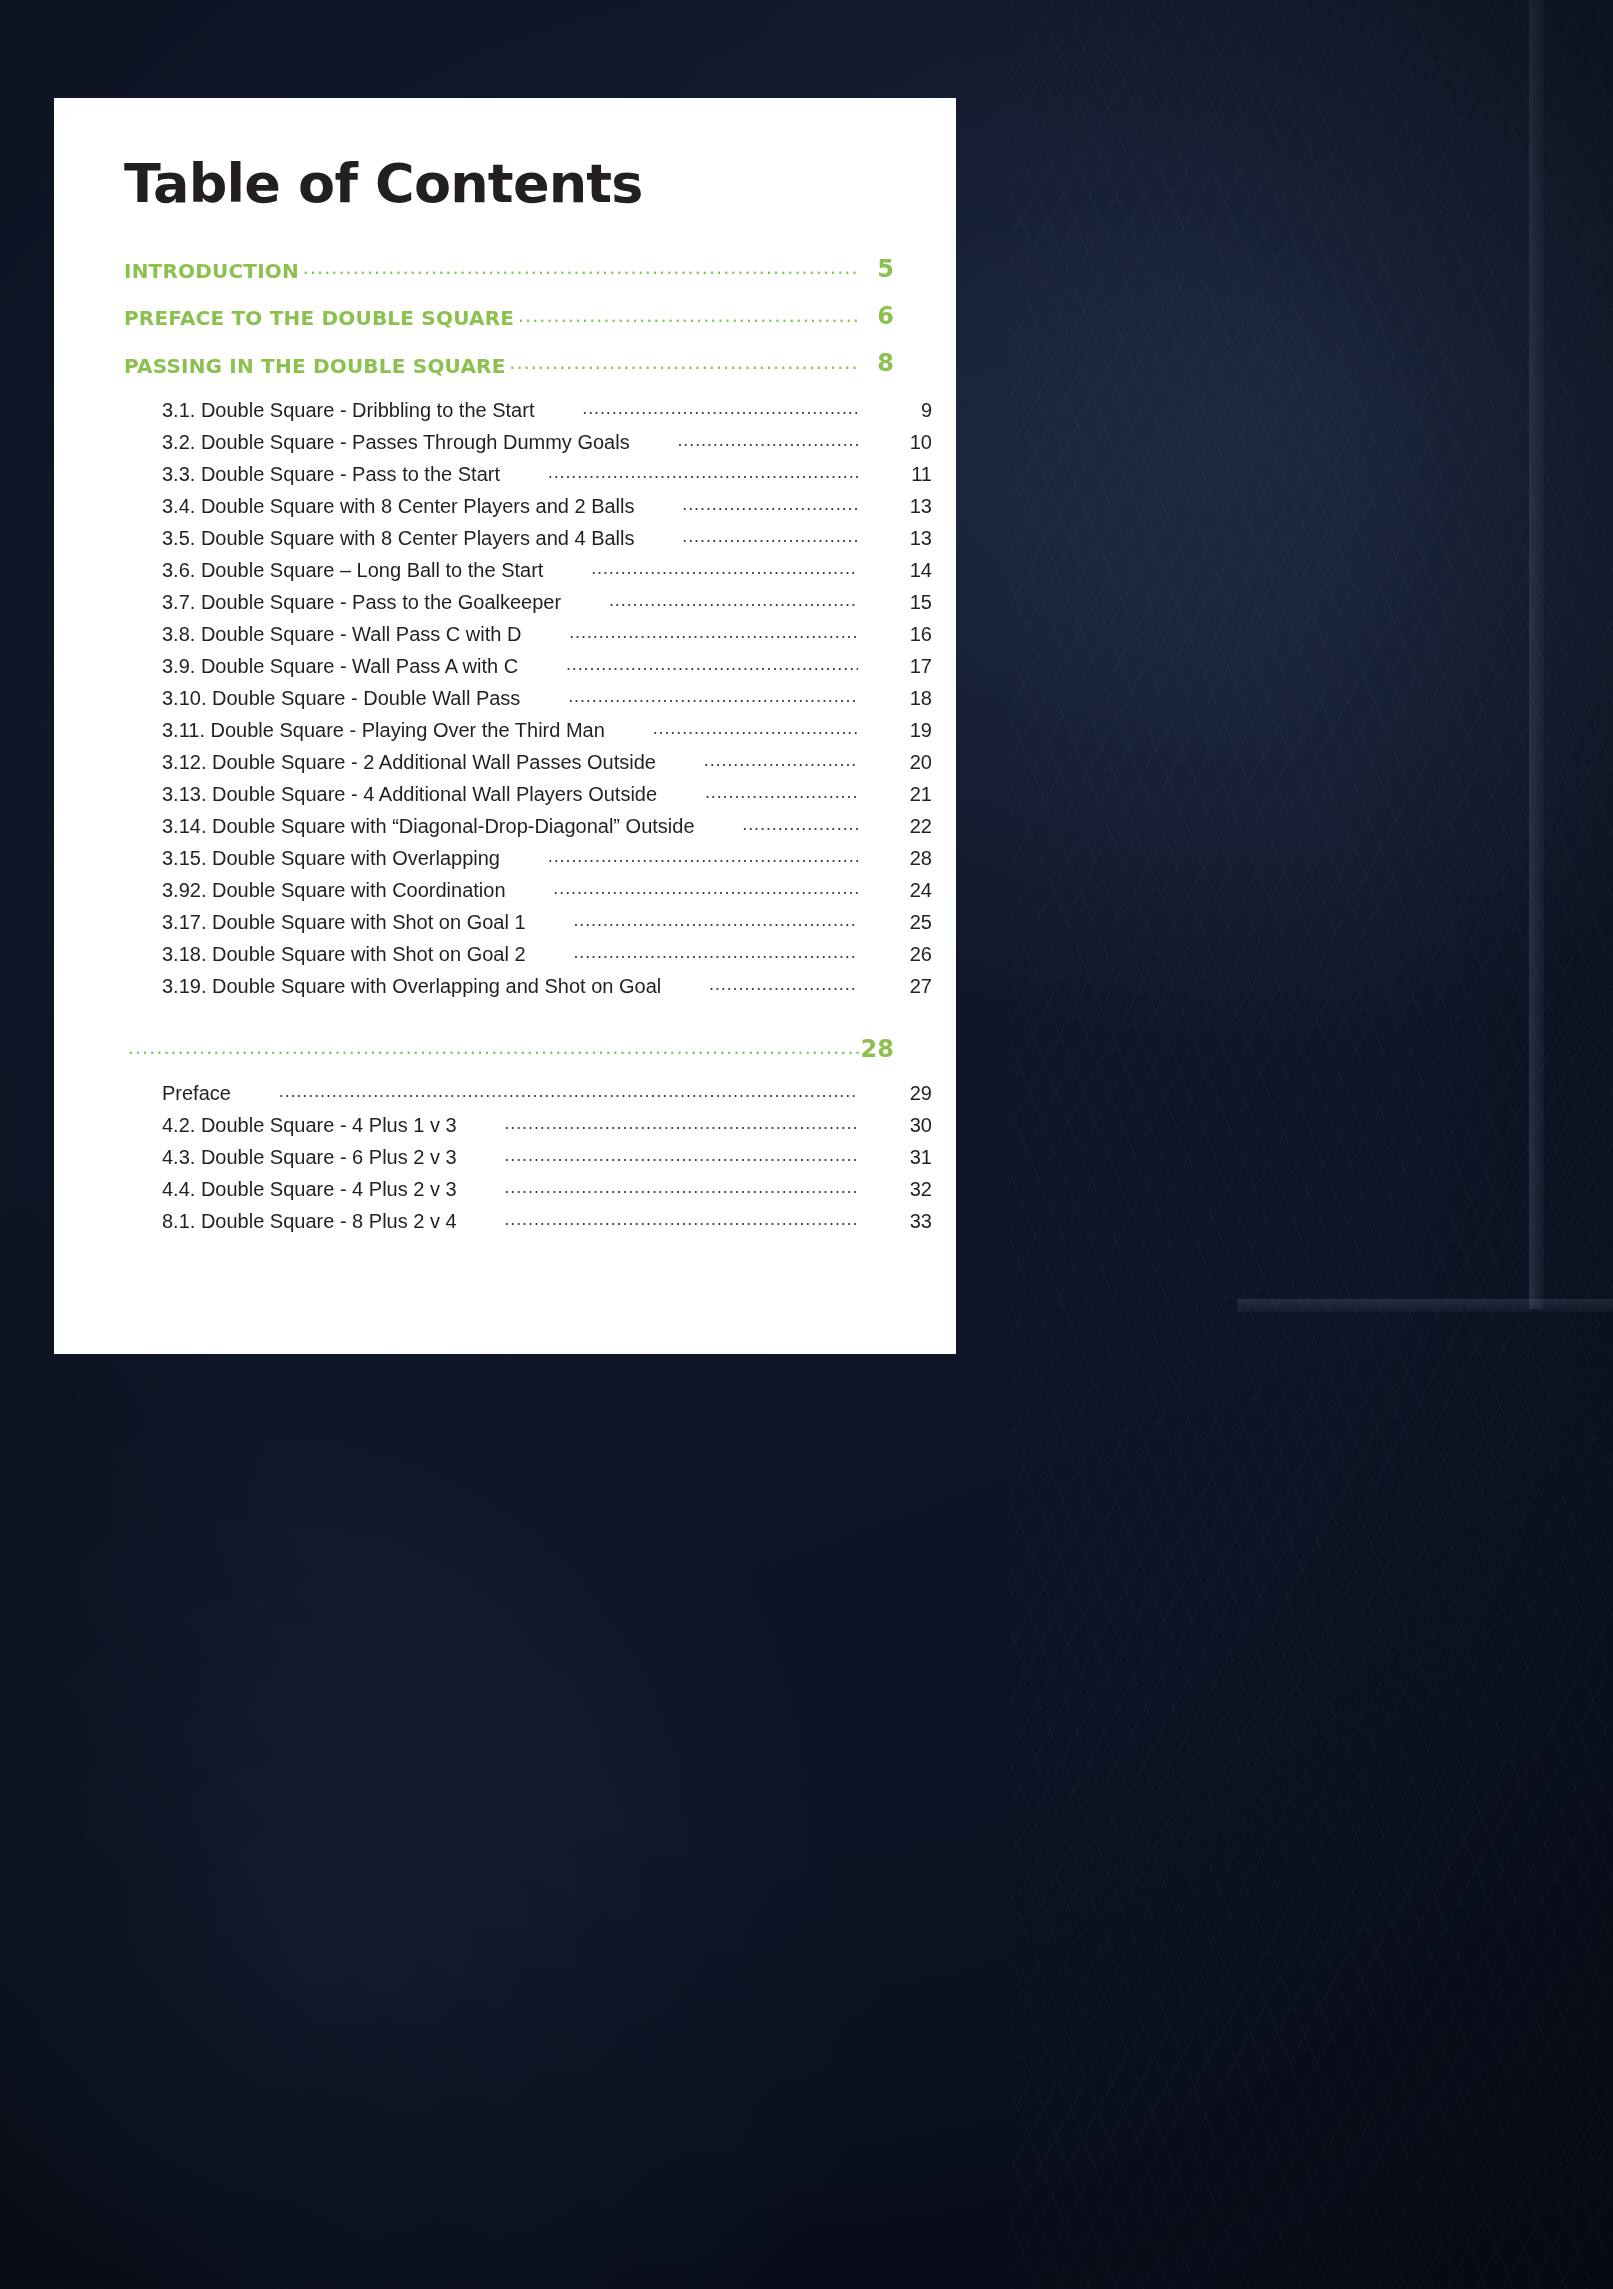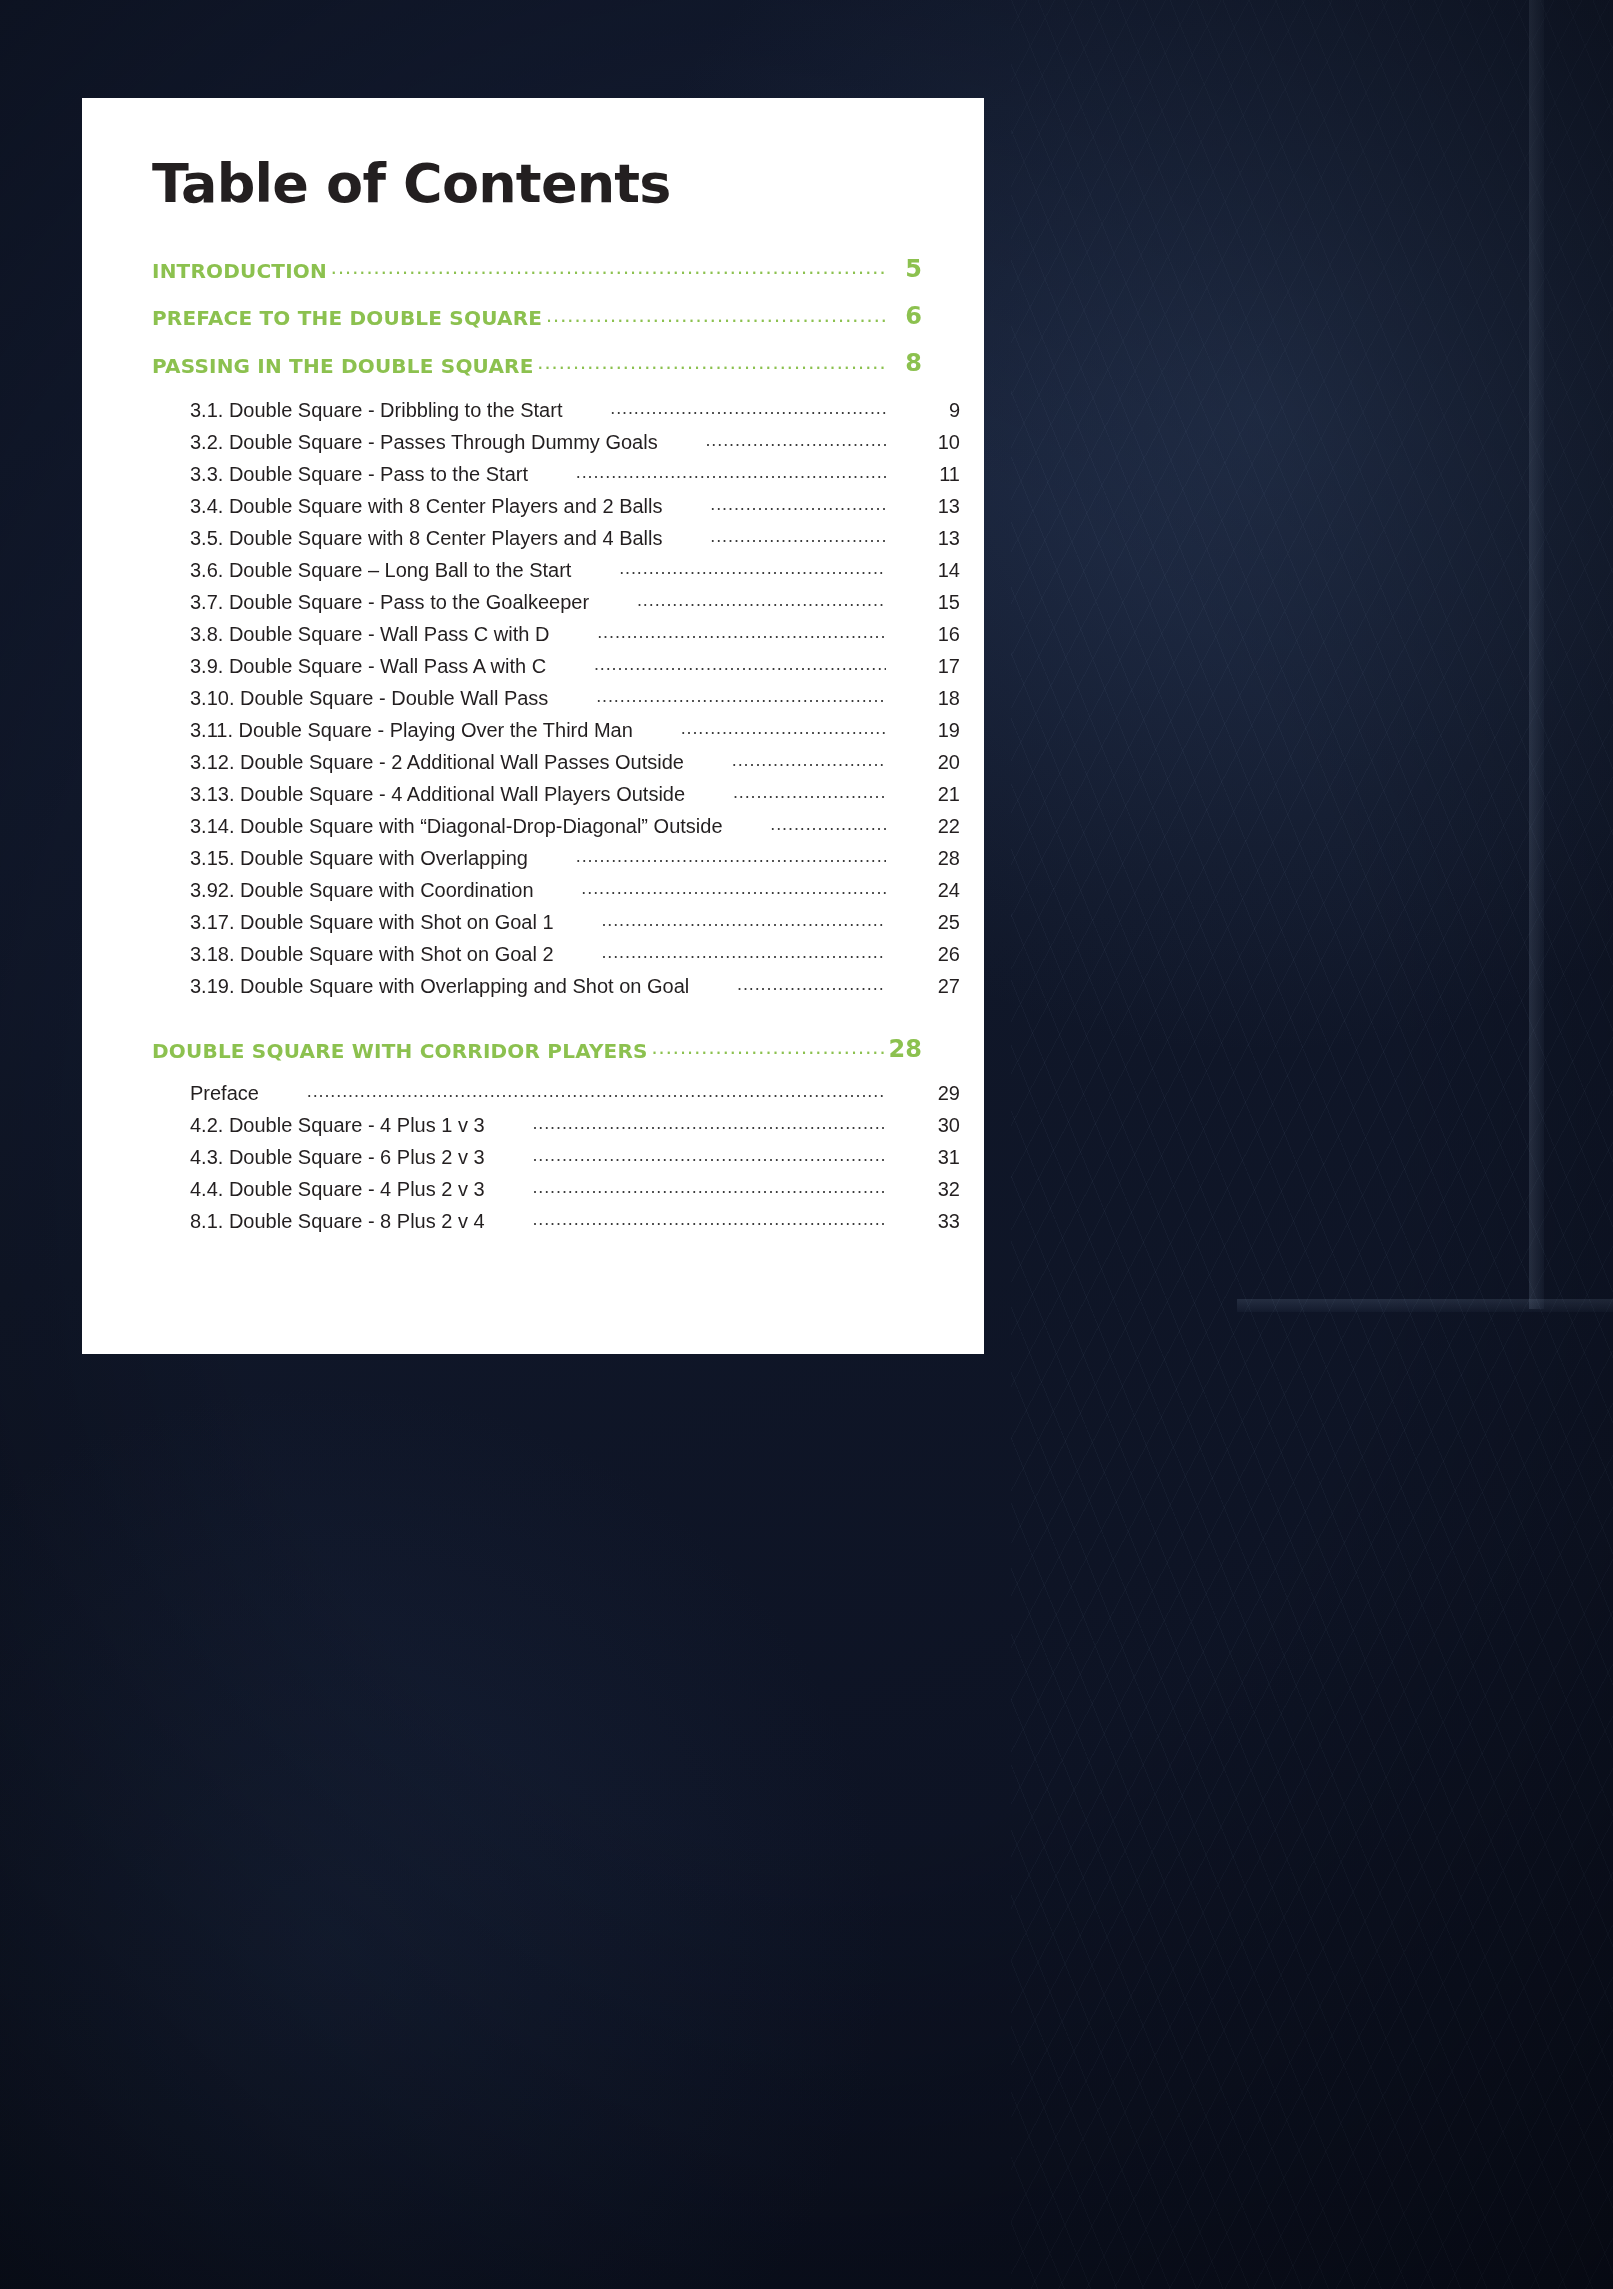--- a/index.html
+++ b/index.html
@@ -53,21 +53,21 @@
   }
   .vignette {
     position: absolute;
     inset: 0;
     background: radial-gradient(ellipse 90% 75% at 50% 50%, rgba(0,0,0,0) 40%, rgba(0,0,0,0.55) 100%);
   }
 
   
   .page {
     position: absolute;
-    left: 82px;
+    left: 54px;
     top: 98px;
     width: 902px;
     height: 1256px;
     background: #ffffff;
     box-sizing: border-box;
     padding: 58px 62px 0 70px;
   }
 
   .page-title {
     font-family: "DejaVu Sans", sans-serif;
@@ -281,21 +281,20 @@
         <span class="txt">3.18. Double Square with Shot on Goal 2</span>
         <span class="dots">............................................................................................................................................................................</span>
         <span class="pg">26</span>
       </li>
       <li class="row lvl2">
         <span class="txt">3.19. Double Square with Overlapping and Shot on Goal</span>
         <span class="dots">............................................................................................................................................................................</span>
         <span class="pg">27</span>
       </li>
       <li class="row lvl1 gap-before gap-after">
-        <span class="txt">DOUBLE SQUARE WITH CORRIDOR PLAYERS</span>
         <span class="dots">............................................................................................................................................................................</span>
         <span class="pg">28</span>
       </li>
       <li class="row lvl2">
         <span class="txt">Preface</span>
         <span class="dots">............................................................................................................................................................................</span>
         <span class="pg">29</span>
       </li>
       <li class="row lvl2">
         <span class="txt">4.2. Double Square - 4 Plus 1 v 3</span>

